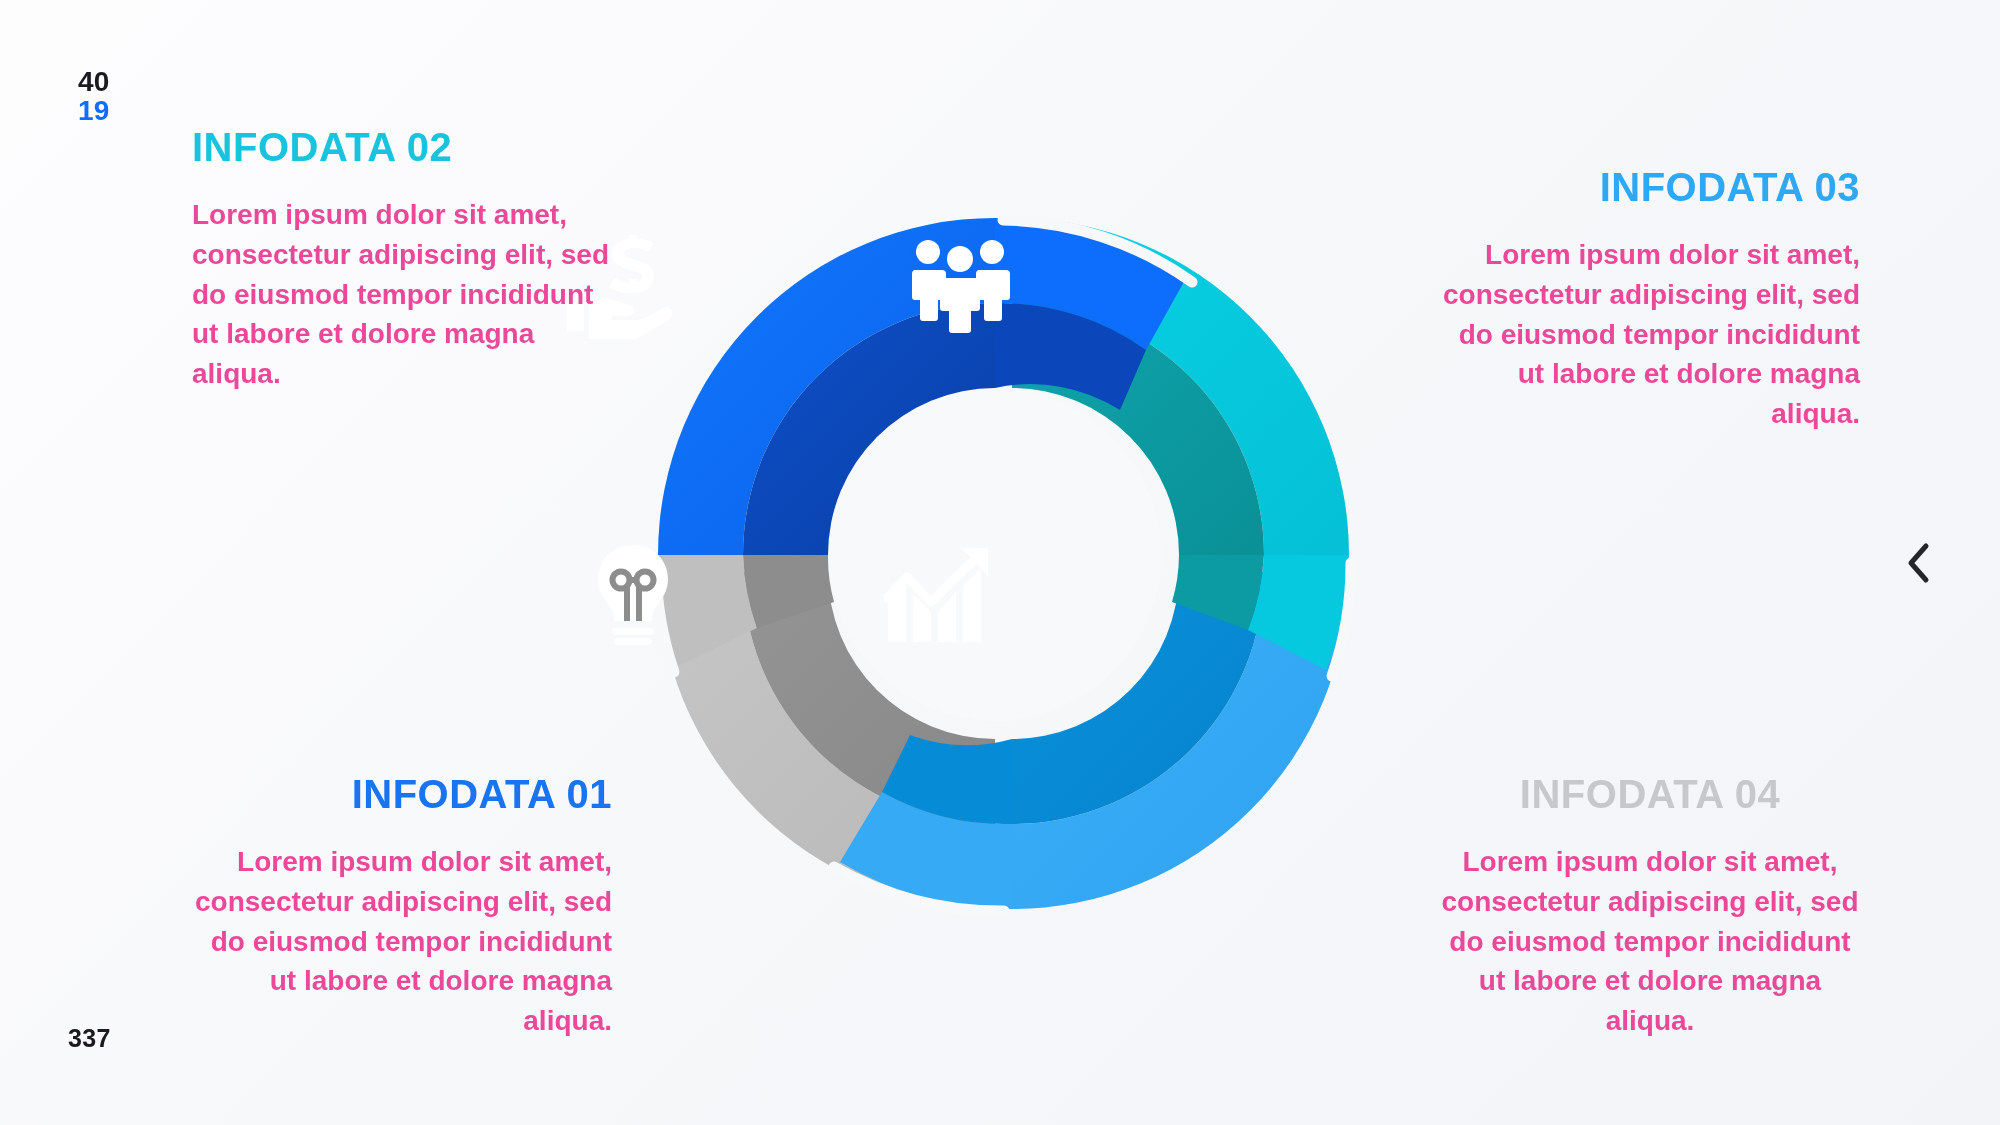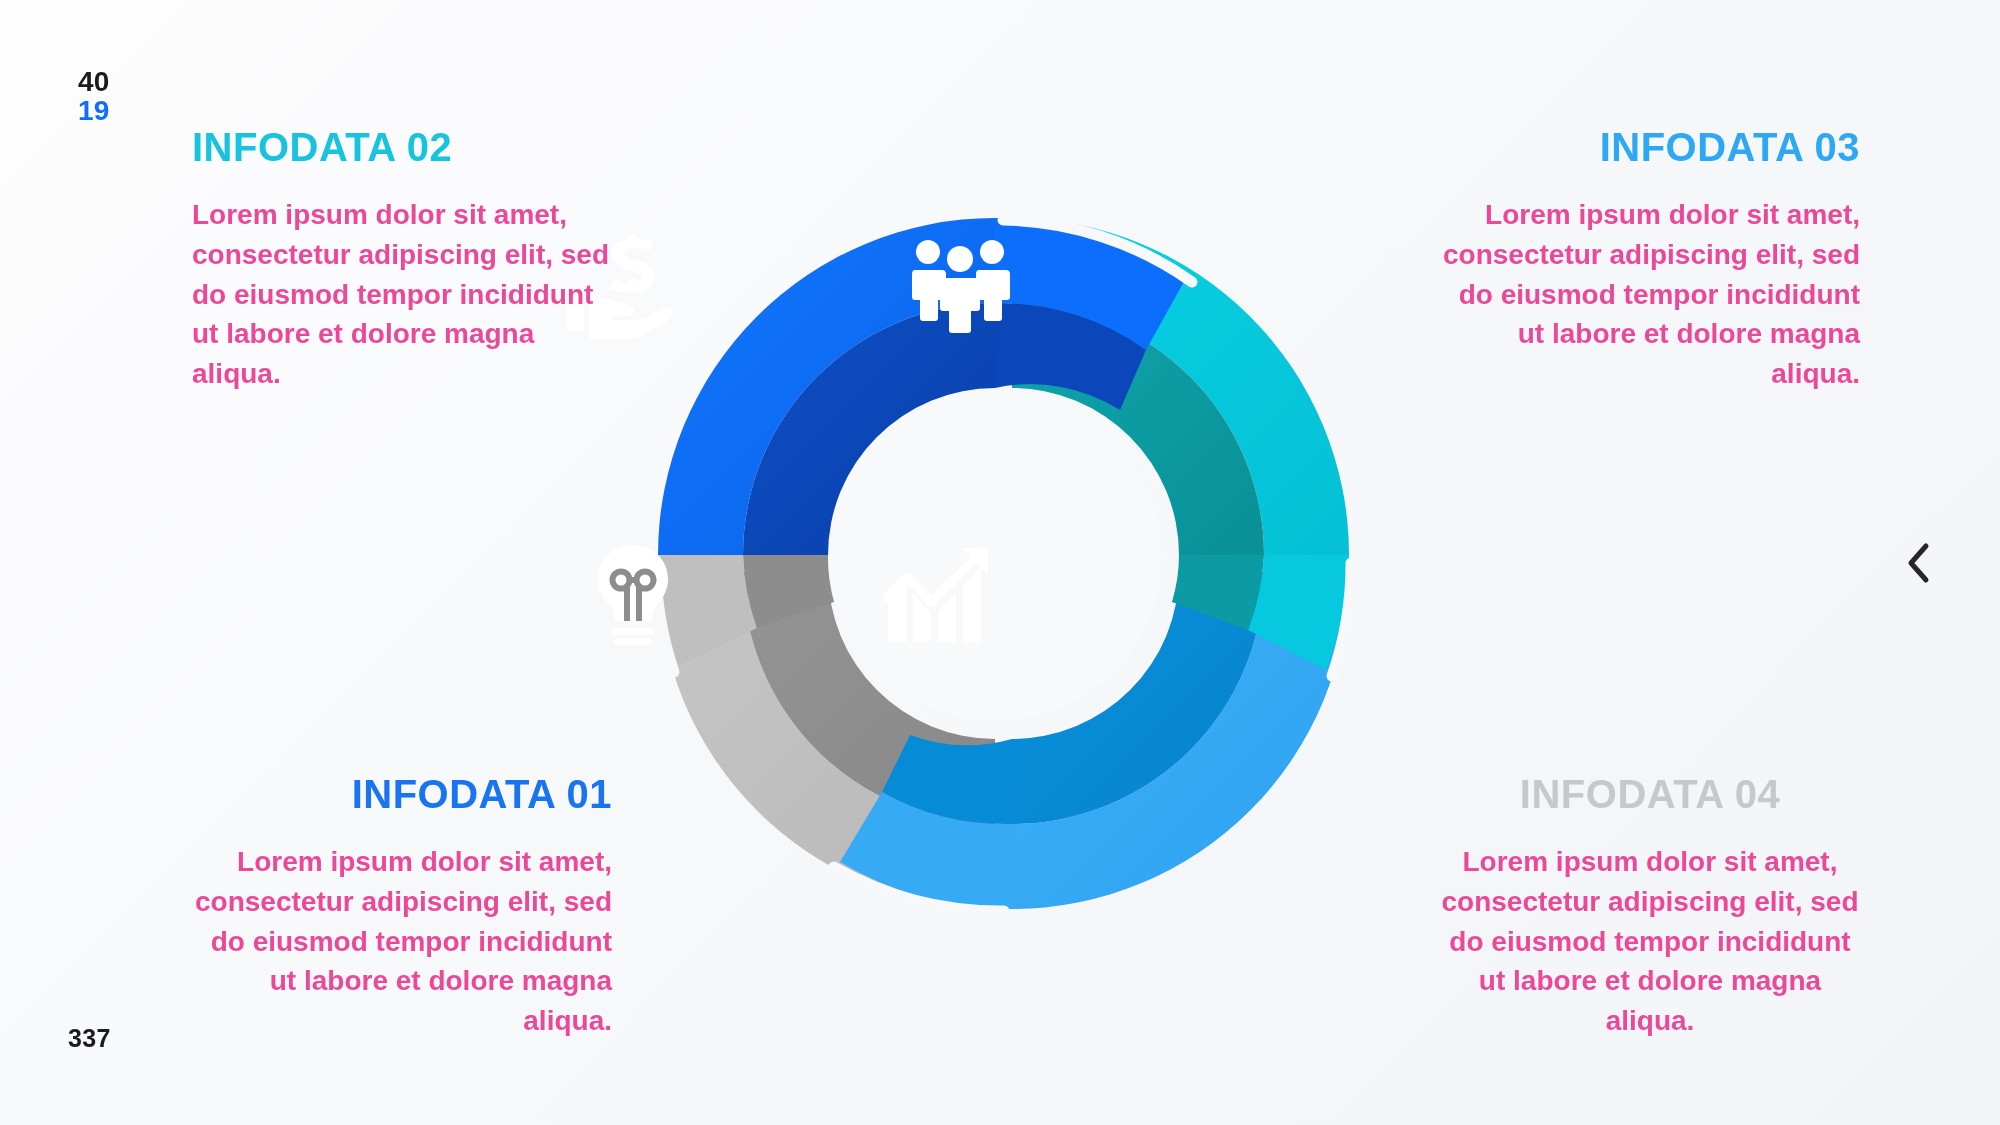--- a/index.html
+++ b/index.html
@@ -348,21 +348,21 @@
     </svg>
   </span>
 </div>
 
 <div class="info-block" id="block-02">
   <div class="title" style="color: rgb(23, 195, 221);">INFODATA 02</div>
   <div class="body">Lorem ipsum dolor sit amet, consectetur adipiscing elit, sed do eiusmod tempor incididunt ut labore et dolore magna aliqua.</div>
 </div>
 
 <div class="info-block" id="block-03">
-  <div class="title" style="color: rgb(47, 168, 243);">INFODATA 03</div>
+  <div class="title" style="color: rgb(47, 168, 243); margin-top: 40px;">INFODATA 03</div>
   <div class="body">Lorem ipsum dolor sit amet, consectetur adipiscing elit, sed do eiusmod tempor incididunt ut labore et dolore magna aliqua.</div>
 </div>
 
 <div class="info-block" id="block-01">
   <div class="title" style="color: rgb(26, 115, 240);">INFODATA 01</div>
   <div class="body">Lorem ipsum dolor sit amet, consectetur adipiscing elit, sed do eiusmod tempor incididunt ut labore et dolore magna aliqua.</div>
 </div>
 
 <div class="info-block" id="block-04">
   <div class="title" style="color: rgb(198, 200, 203);">INFODATA 04</div>

